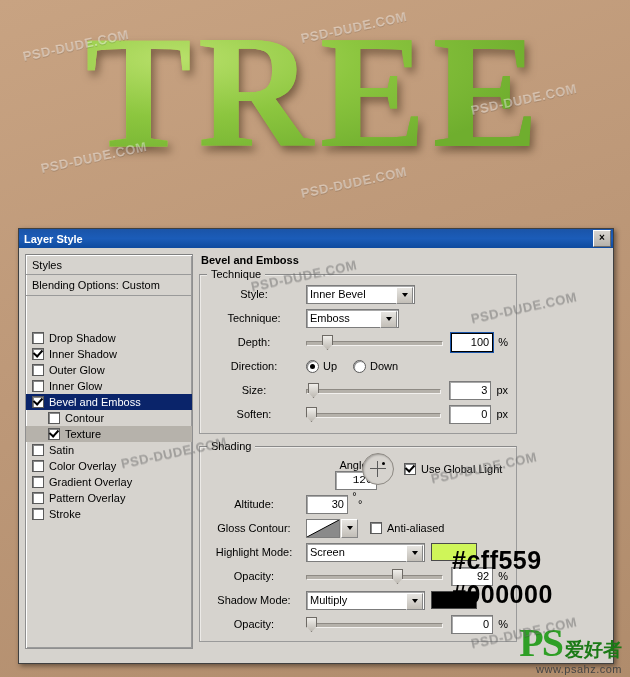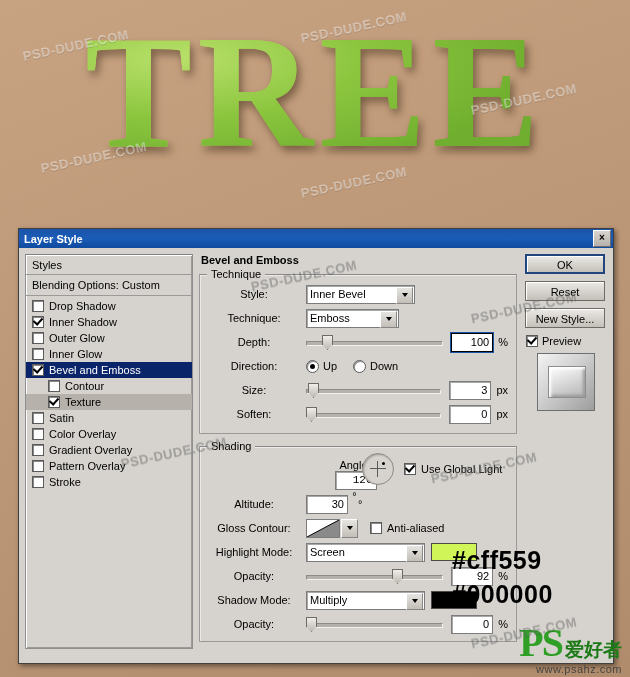--- a/index.html
+++ b/index.html
@@ -119,21 +119,21 @@
   }
   .styles-head {
     padding: 4px 6px 3px 6px;
     font-weight: normal;
     border-bottom: 1px solid #9a9a9a;
   }
   .blend-row {
     padding: 4px 6px 4px 6px;
     border-bottom: 1px solid #9a9a9a;
   }
-  .fx-list { padding: 2px 0 0 0; }
+  .fx-list { padding: 2px 0 0 0; margin-top: 32px; }
   .fx-item {
     display: flex;
     align-items: center;
     height: 16px;
     padding: 0 6px;
     gap: 5px;
     white-space: nowrap;
   }
   .fx-item.sub { padding-left: 22px; }
   .fx-item.selected {
@@ -663,32 +663,20 @@
             <div class="slider">
               <div class="track"></div>
               <div class="thumb" style="left:0px;"></div>
             </div>
             <div class="numbox">0</div>
             <span class="unit">%</span>
           </div>
         </div>
       </div>
 
-      <div class="rightcol">
-        <button class="btn primary">OK</button>
-        <button class="btn">Reset</button>
-        <button class="btn">New Style...</button>
-        <div class="preview-row">
-          <span class="cb checked"></span>
-          <span>Preview</span>
-        </div>
-        <div class="previewbox">
-          <div class="chip"></div>
-        </div>
-      </div>
 
     </div>
   </div>
 
   <div class="colorcodes">
     <div>#cff559</div>
     <div>#000000</div>
   </div>
 
   <div class="brand">

